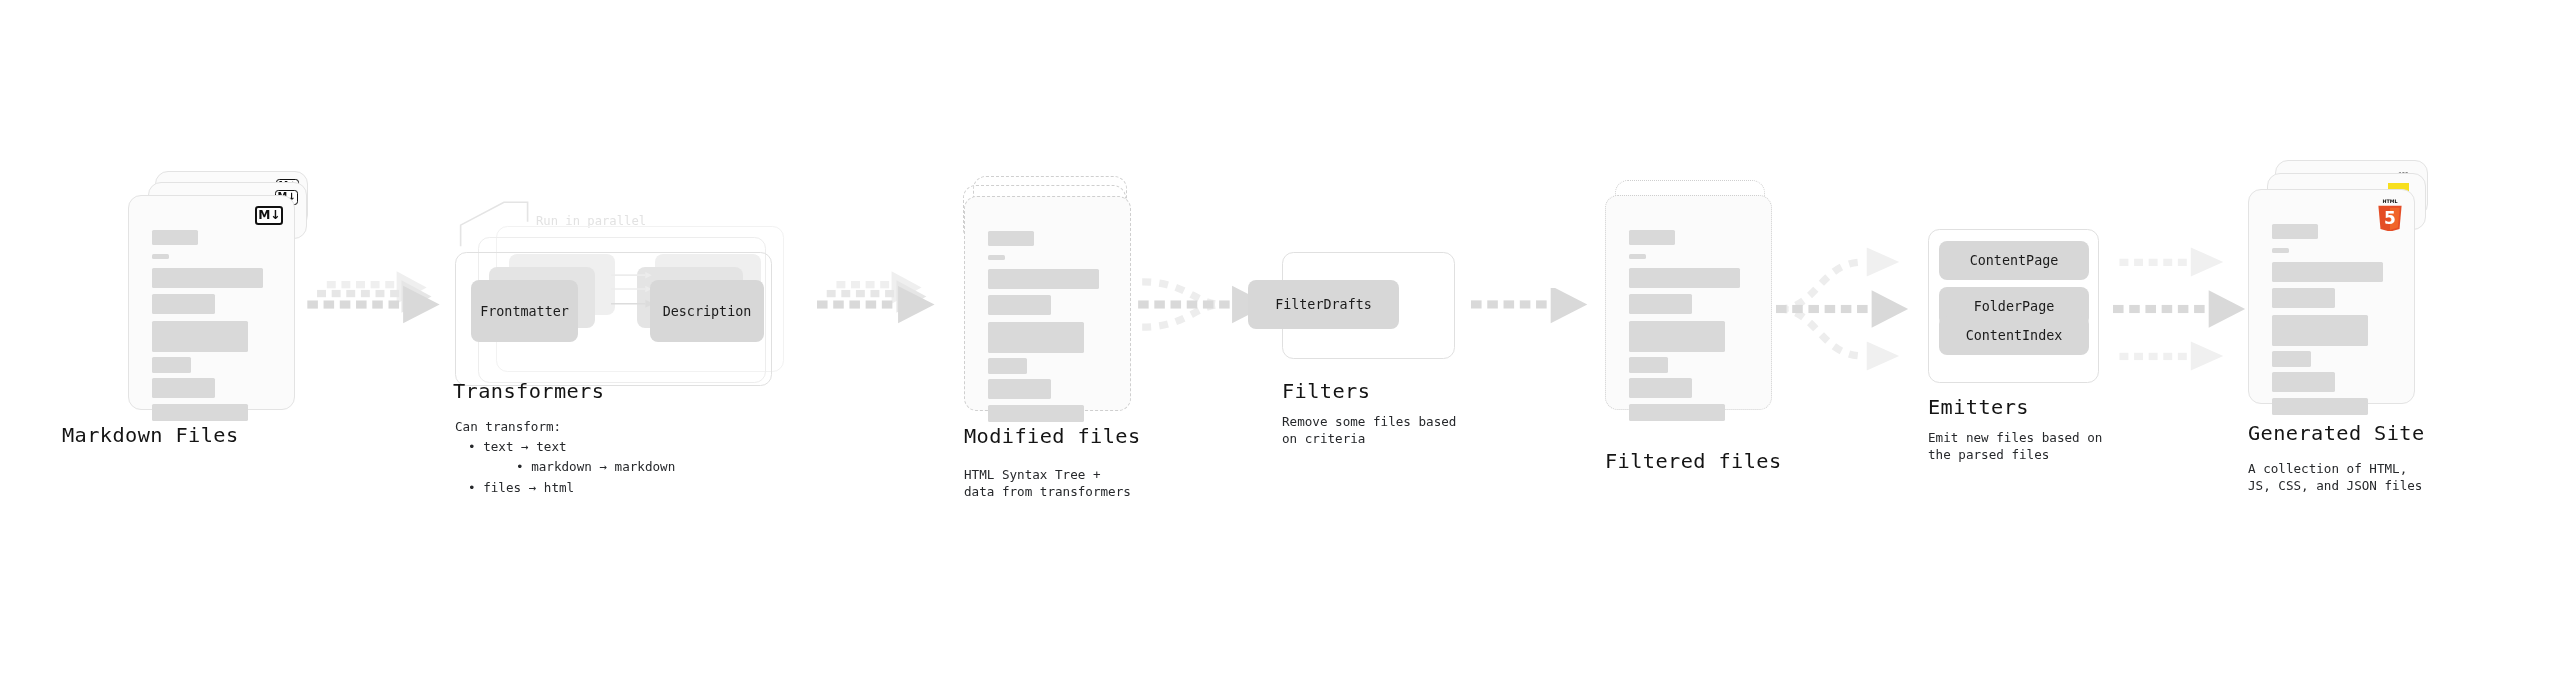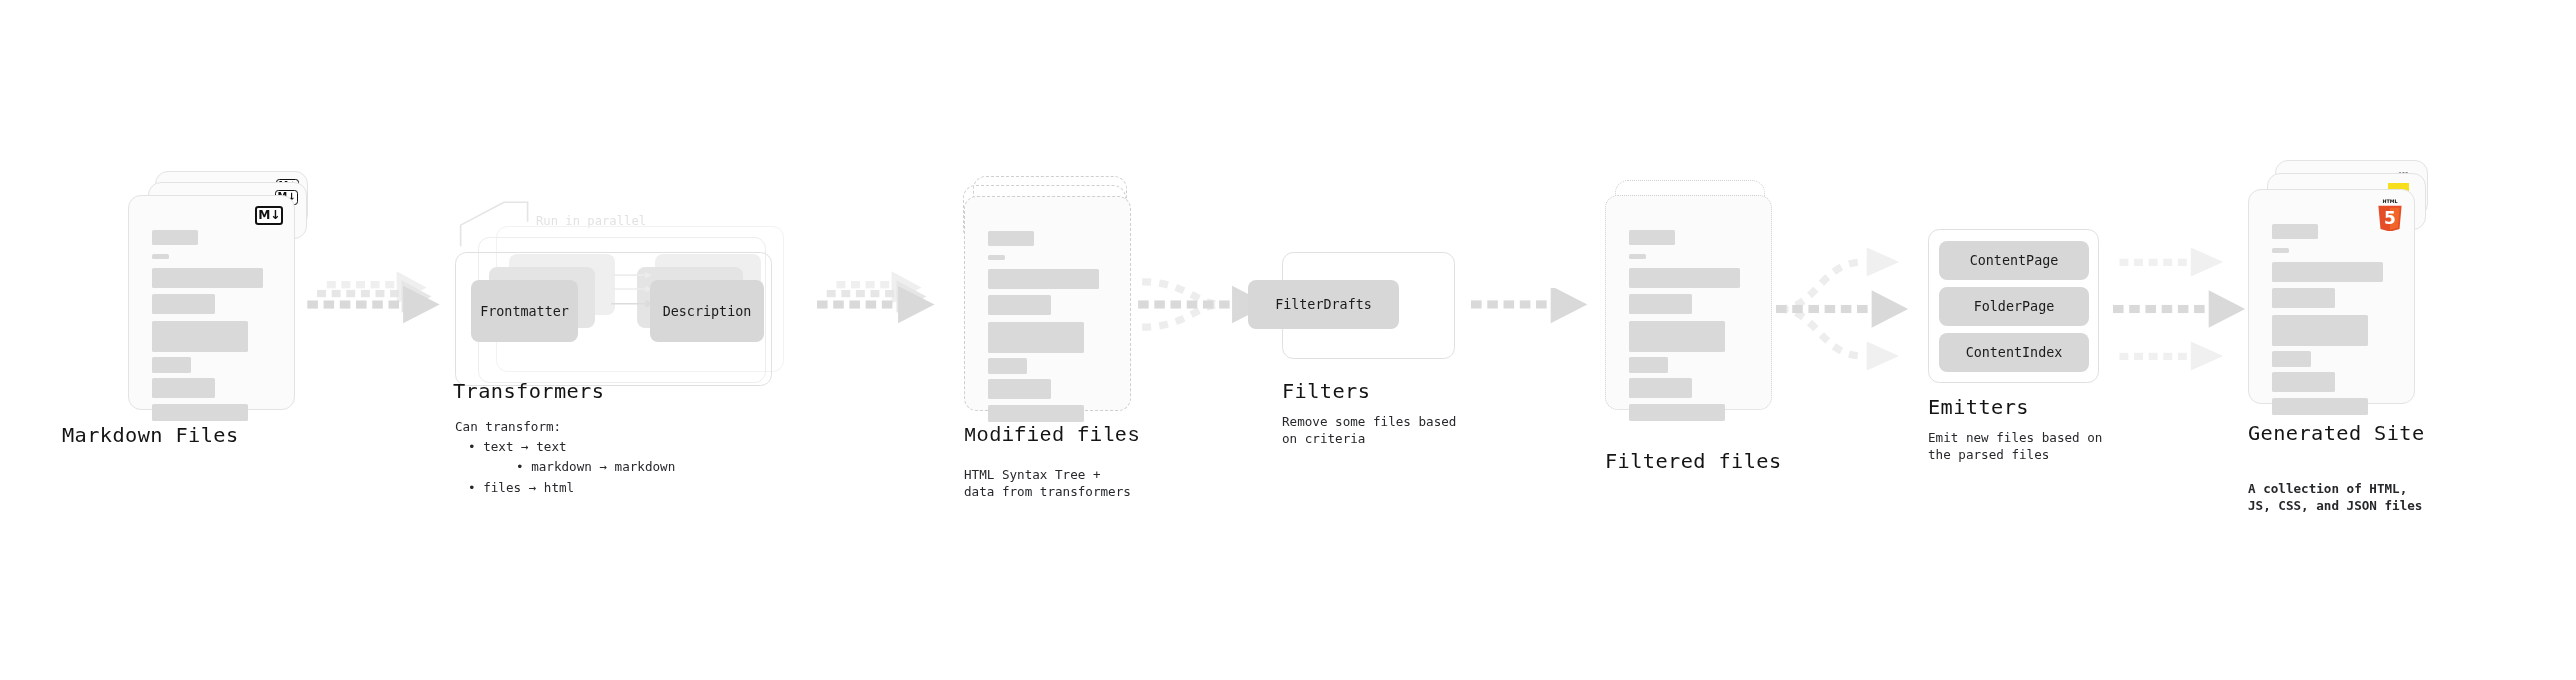--- a/index.html
+++ b/index.html
@@ -217,21 +217,21 @@
     <div class="doc dashed" style="left:964px; top:196px; width:167px; height:215px;">
       <div class="skel" style="left:23px; top:34px; width:46px; height:15.4px;"></div>
       <div class="skel" style="left:23px; top:58px; width:17px; height:4.9px;"></div>
       <div class="skel" style="left:23px; top:72px; width:111px; height:19.5px;"></div>
       <div class="skel" style="left:23px; top:98px; width:63px; height:20.3px;"></div>
       <div class="skel" style="left:23px; top:125px; width:96px; height:31px;"></div>
       <div class="skel" style="left:23px; top:161px; width:39px; height:16.3px;"></div>
       <div class="skel" style="left:23px; top:182px; width:63px; height:19.5px;"></div>
       <div class="skel" style="left:23px; top:208px; width:96px; height:17px;"></div>
     </div>
-    <div class="title" style="left: 964px; top: 424px; font-family: Liberation Mono, monospace;">Modified files</div>
+    <div class="title" style="left: 964px; top: 424px;">Modified files</div>
     <div class="subtitle" style="left: 964px; top: 466px;">HTML Syntax Tree +
 data from transformers</div>
   </div>
 
   <svg class="arrow" style="left:1138px; top:264px;" width="142" height="81" viewBox="0 0 175 100">
     <path d="M5 22 C60 22 70 50 105 50" stroke="#ededed" stroke-width="9" fill="none" stroke-dasharray="11 10"></path>
     <path d="M5 78 C60 78 70 50 105 50" stroke="#ededed" stroke-width="9" fill="none" stroke-dasharray="11 10"></path>
     <g fill="#d9d9d9">
       <rect x="0" y="45" width="13" height="10"></rect>
         <rect x="20" y="45" width="13" height="10"></rect>
@@ -290,21 +290,21 @@
       <rect x="80" y="85" width="13" height="10"></rect>
         <rect x="100" y="85" width="13" height="10"></rect>
       <polygon points="118,67 163,90 118,113"></polygon>
     </g>
   </svg>
 
   <div>
     <div class="frame" style="left:1928px; top:229px; width:171px; height:154px;"></div>
     <div class="pill" style="left:1939px; top:241px; width:150px; height:39px;">ContentPage</div>
     <div class="pill" style="left:1939px; top:287px; width:150px; height:39px;">FolderPage</div>
-    <div class="pill" style="left:1939px; top:333px; width:150px; height:39px;text-align:right;">ContentIndex</div>
+    <div class="pill" style="left:1939px; top:316px; width:150px; height:39px;text-align:right;">ContentIndex</div>
     <div class="title" style="left: 1928px; top: 395px;">Emitters</div>
     <div class="subtitle" style="left: 1928px; top: 429px;">Emit new files based on
 the parsed files</div>
   </div>
 
   <svg class="arrow" style="left:2113px; top:236px;" width="150" height="146" viewBox="0 0 185 180">
     <g fill="#f0f0f0">
       <rect x="8" y="28" width="11" height="9"></rect>
         <rect x="26" y="28" width="11" height="9"></rect>
       <rect x="44" y="28" width="11" height="9"></rect>
@@ -351,18 +351,18 @@
       <div class="skel" style="left:23px; top:34px; width:46px; height:15.4px;"></div>
       <div class="skel" style="left:23px; top:58px; width:17px; height:4.9px;"></div>
       <div class="skel" style="left:23px; top:72px; width:111px; height:19.5px;"></div>
       <div class="skel" style="left:23px; top:98px; width:63px; height:20.3px;"></div>
       <div class="skel" style="left:23px; top:125px; width:96px; height:31px;"></div>
       <div class="skel" style="left:23px; top:161px; width:39px; height:16.3px;"></div>
       <div class="skel" style="left:23px; top:182px; width:63px; height:19.5px;"></div>
       <div class="skel" style="left:23px; top:208px; width:96px; height:17px;"></div>
     </div>
     <div class="title" style="left: 2248px; top: 421px;">Generated Site</div>
-    <div class="subtitle" style="left: 2248px; top: 480px; font-weight: bold;">A collection of HTML,
+    <div class="subtitle" style="left: 2248px; top: 460px;">A collection of HTML,
 JS, CSS, and JSON files</div>
   </div>
 
 </div>
 
 
 </body></html>

